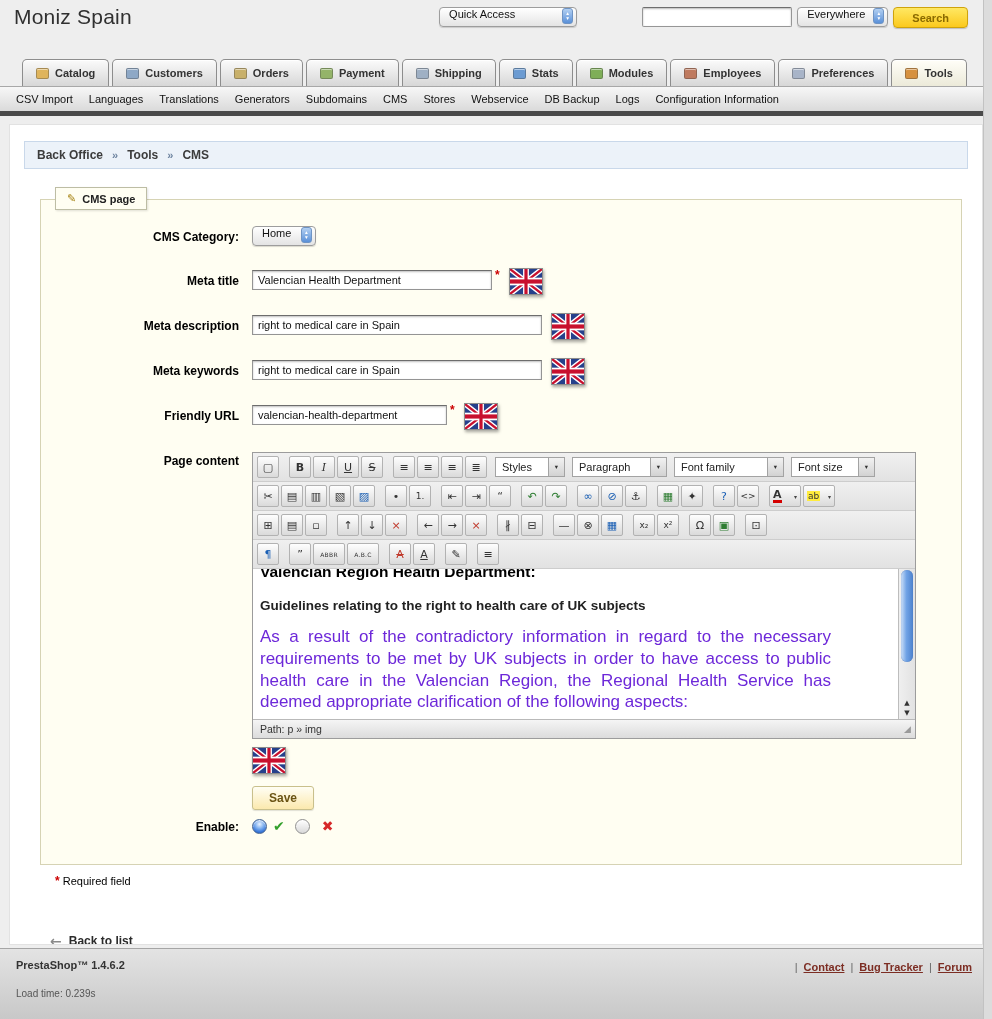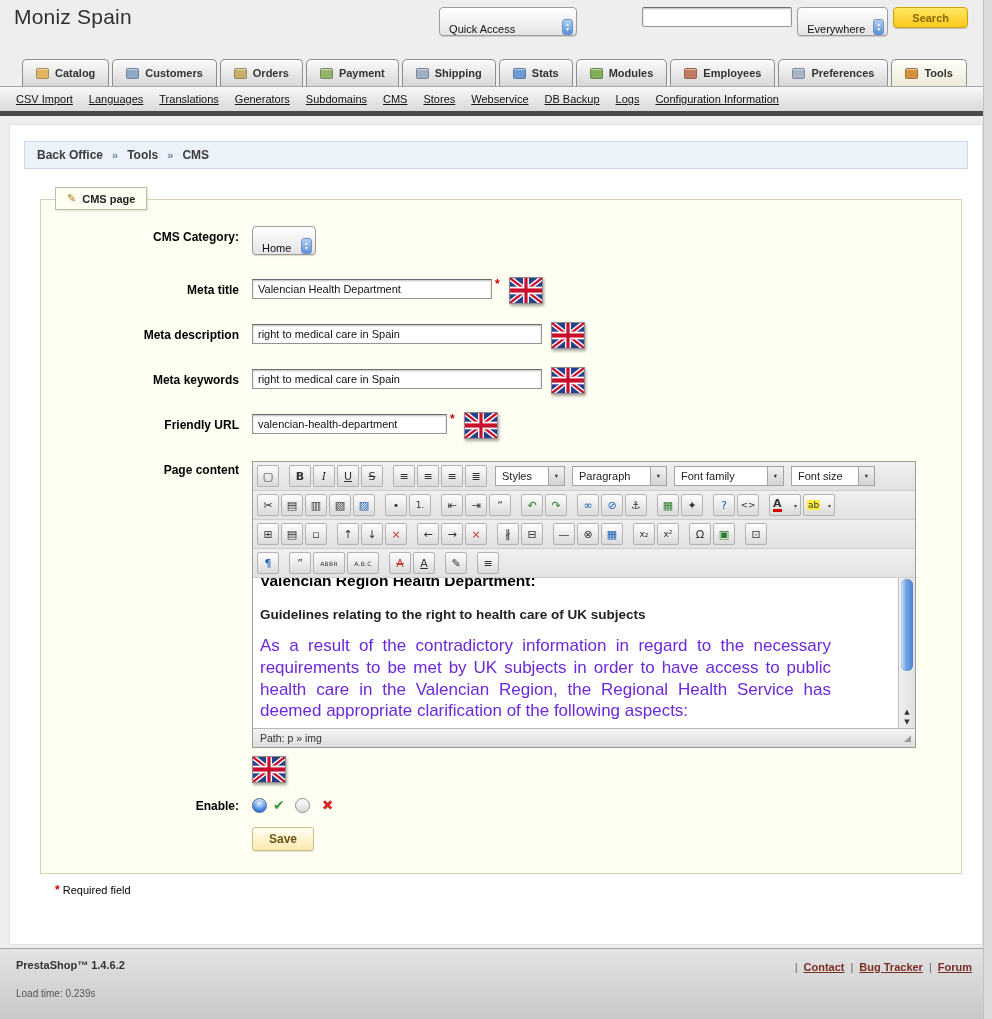--- a/index.html
+++ b/index.html
@@ -11,36 +11,36 @@
 .header{display:flex;align-items:flex-start;padding:5px 24px 0 14px;height:56px}
 .header-left{width:360px}
 .shop-name{font-size:21px;font-weight:normal;color:#303030;letter-spacing:.2px}
 .user-line{font-size:10px;color:#2e2e2e;margin-top:4px;display:flex;align-items:center;gap:3px;white-space:nowrap}
 .user-line a{color:#2e2e2e}
 .logout{text-decoration:underline;cursor:pointer}
 .plain-link{text-decoration:none;cursor:pointer}
 .person-icon{color:#c44d29;font-size:11px;font-family:"DejaVu Sans",sans-serif}
 .header-center{flex:1;display:flex;justify-content:center;padding-top:2px}
 .header-right{display:flex;gap:5px;align-items:flex-start;padding-top:2px}
-.mac-select{display:inline-flex;align-items:flex-end;justify-content:space-between;background:linear-gradient(#ffffff,#e4e4e4);border:1px solid #9d9d9d;border-radius:4px;height:29px;padding:0 3px 0 9px;font-size:11px;color:#111;box-shadow:0 1px 1px rgba(0,0,0,.15);cursor:pointer}
+.mac-select{display:inline-flex;align-items:flex-start;justify-content:space-between;background:linear-gradient(#ffffff,#e4e4e4);border:1px solid #9d9d9d;border-radius:4px;height:20px;padding:0 3px 0 9px;font-size:11px;color:#111;box-shadow:0 1px 1px rgba(0,0,0,.15);cursor:pointer}
 .mac-select .sel-label{margin-right:8px}
 .sel-arrows{display:flex;flex-direction:column;align-items:center;justify-content:center;font-size:5.5px;line-height:5px;color:#fff;background:linear-gradient(#b3d0f2,#5a90d8);border:1px solid #6f94c4;border-radius:3px;padding:2px 2px;min-width:11px;font-family:"DejaVu Sans",sans-serif}
 .qa{min-width:138px}
 .scope{min-width:88px}
 .home-select{min-width:64px}
 .search-input{width:150px;height:20px;border:1px solid #969696;border-top-color:#6e6e6e;box-shadow:inset 0 1px 2px rgba(0,0,0,.28);font-size:11px;padding:0 5px;font-family:inherit;background:#fff;border-radius:2px}
 .search-btn{height:21px;padding:0 18px;background:linear-gradient(#ffe863,#fbc91d);border:1px solid #cfa30c;border-radius:4px;font-size:11px;font-weight:bold;color:#8a6a00;cursor:pointer;box-shadow:0 1px 1px rgba(0,0,0,.2);font-family:inherit}
 
 .tabs{display:flex;align-items:flex-end;gap:3px;padding:0 8px 0 22px;height:30px}
 .tab{display:inline-flex;align-items:center;gap:6px;height:27px;padding:0 13px;background:linear-gradient(#fbfbfb,#d7d7d7);border:1px solid #8d8d8d;border-bottom:none;border-radius:5px 5px 0 0;font-size:11px;font-weight:bold;color:#333;cursor:pointer;box-shadow:inset 0 1px 0 #fff;white-space:nowrap}
 .tab.active{background:linear-gradient(#fffef8,#ecead9)}
 .tab-icon{width:13px;height:11px;border-radius:2px;border:1px solid rgba(60,60,60,.35);box-shadow:inset 0 1px 0 rgba(255,255,255,.5);display:inline-block}
 
 .submenu{display:flex;gap:16px;align-items:center;background:linear-gradient(#f7f7f7,#dadada);border-top:1px solid #a8a8a8;border-bottom:5px solid #4a4a4a;padding:6px 12px 6px 16px;font-size:11px;white-space:nowrap}
-.submenu-link{color:#111;text-decoration:underline;cursor:pointer}
+.submenu-link{color:#111;cursor:pointer}
 
 .panel{flex:1;background:#ffffff;margin:8px 9px 3px;overflow:hidden;border:1px solid #e2e2e2}
 .breadcrumb{display:flex;align-items:center;gap:9px;margin:16px 14px 0;padding:6px 12px;background:#ecf2f9;border:1px solid #c9d8ea;font-size:12px;font-weight:bold;color:#3c3c3c}
 .crumb{cursor:pointer}
 .crumb-sep{color:#6e84a0;font-size:11px}
 
 .fieldset{position:relative;margin:30px 20px 0 30px;background:#fffef2;border:1px solid #d6d3b4;padding:26px 16px 16px;font-size:12px}
 .legend{position:absolute;top:-13px;left:14px;display:inline-flex;align-items:center;gap:6px;background:#fffef2;border:1px solid #bdbda4;padding:4px 11px;font-size:11px;font-weight:bold;color:#222;box-shadow:1px 1px 2px rgba(0,0,0,.12)}
 .legend-icon{color:#a98618;font-size:11px;font-family:"DejaVu Sans",sans-serif}
 .frow{display:flex;align-items:flex-start;margin-bottom:20px}
@@ -670,34 +670,34 @@
           <rect width="60" height="36" fill="#26408b"></rect>
           <path d="M0 0L60 36M60 0L0 36" stroke="#ffffff" stroke-width="8"></path>
           <path d="M0 0L60 36M60 0L0 36" stroke="#c8102e" stroke-width="3.5"></path>
           <rect x="24.5" width="11" height="36" fill="#ffffff"></rect>
             <rect y="12.5" width="60" height="11" fill="#ffffff"></rect>
           <rect x="27" width="6" height="36" fill="#c8102e"></rect>
             <rect y="15" width="60" height="6" fill="#c8102e"></rect>
         </svg>
       </div>
 
+      <div class="frow save-row">
+        <div class="flabel"></div>
+        <button class="save-btn">Save</button>
+      </div>
+
       <div class="frow" style="margin-bottom:14px">
         <div class="flabel">Enable:</div>
         <div class="fctrl enable-ctrl">
           <span class="radio checked"></span>
           <span class="status-icon yes">✔</span>
           <span class="radio" style="margin-left:4px"></span>
           <span class="status-icon no">✖</span>
         </div>
       </div>
-
-      <div class="frow save-row">
-        <div class="flabel"></div>
-        <button class="save-btn">Save</button>
-      </div>
     </div>
 
     <div class="required-note">
       <span class="req">*</span>
       <span>Required field</span>
     </div>
 
     <div class="back-list">
       <span class="back-arrow">←</span>
       <span>Back to list</span>

